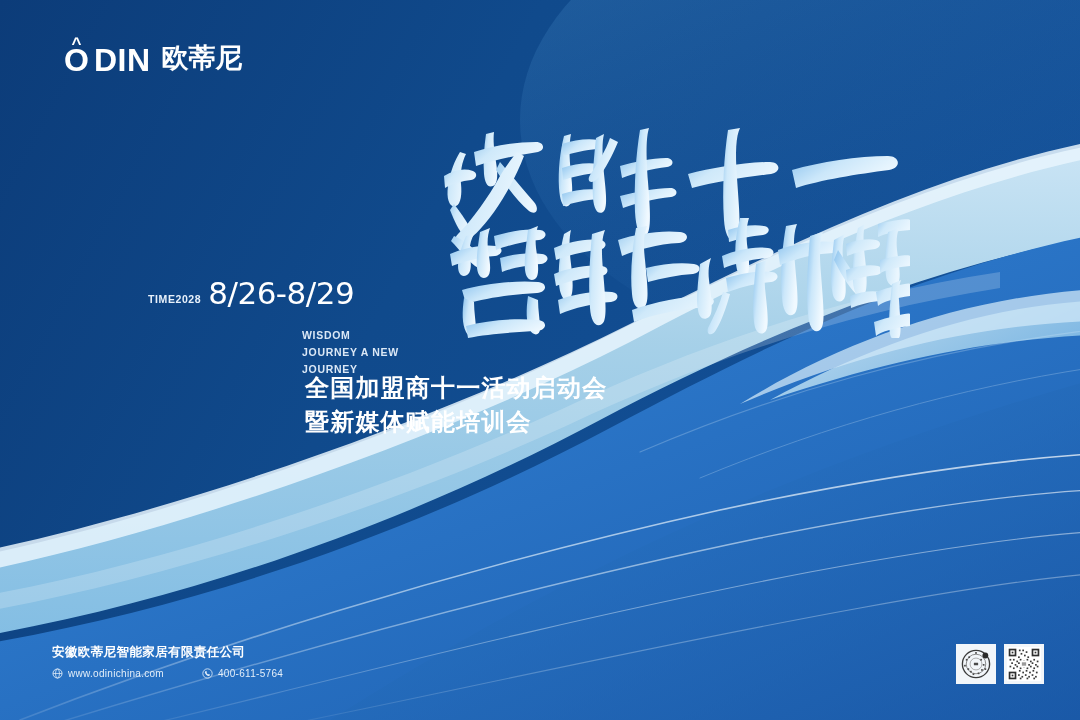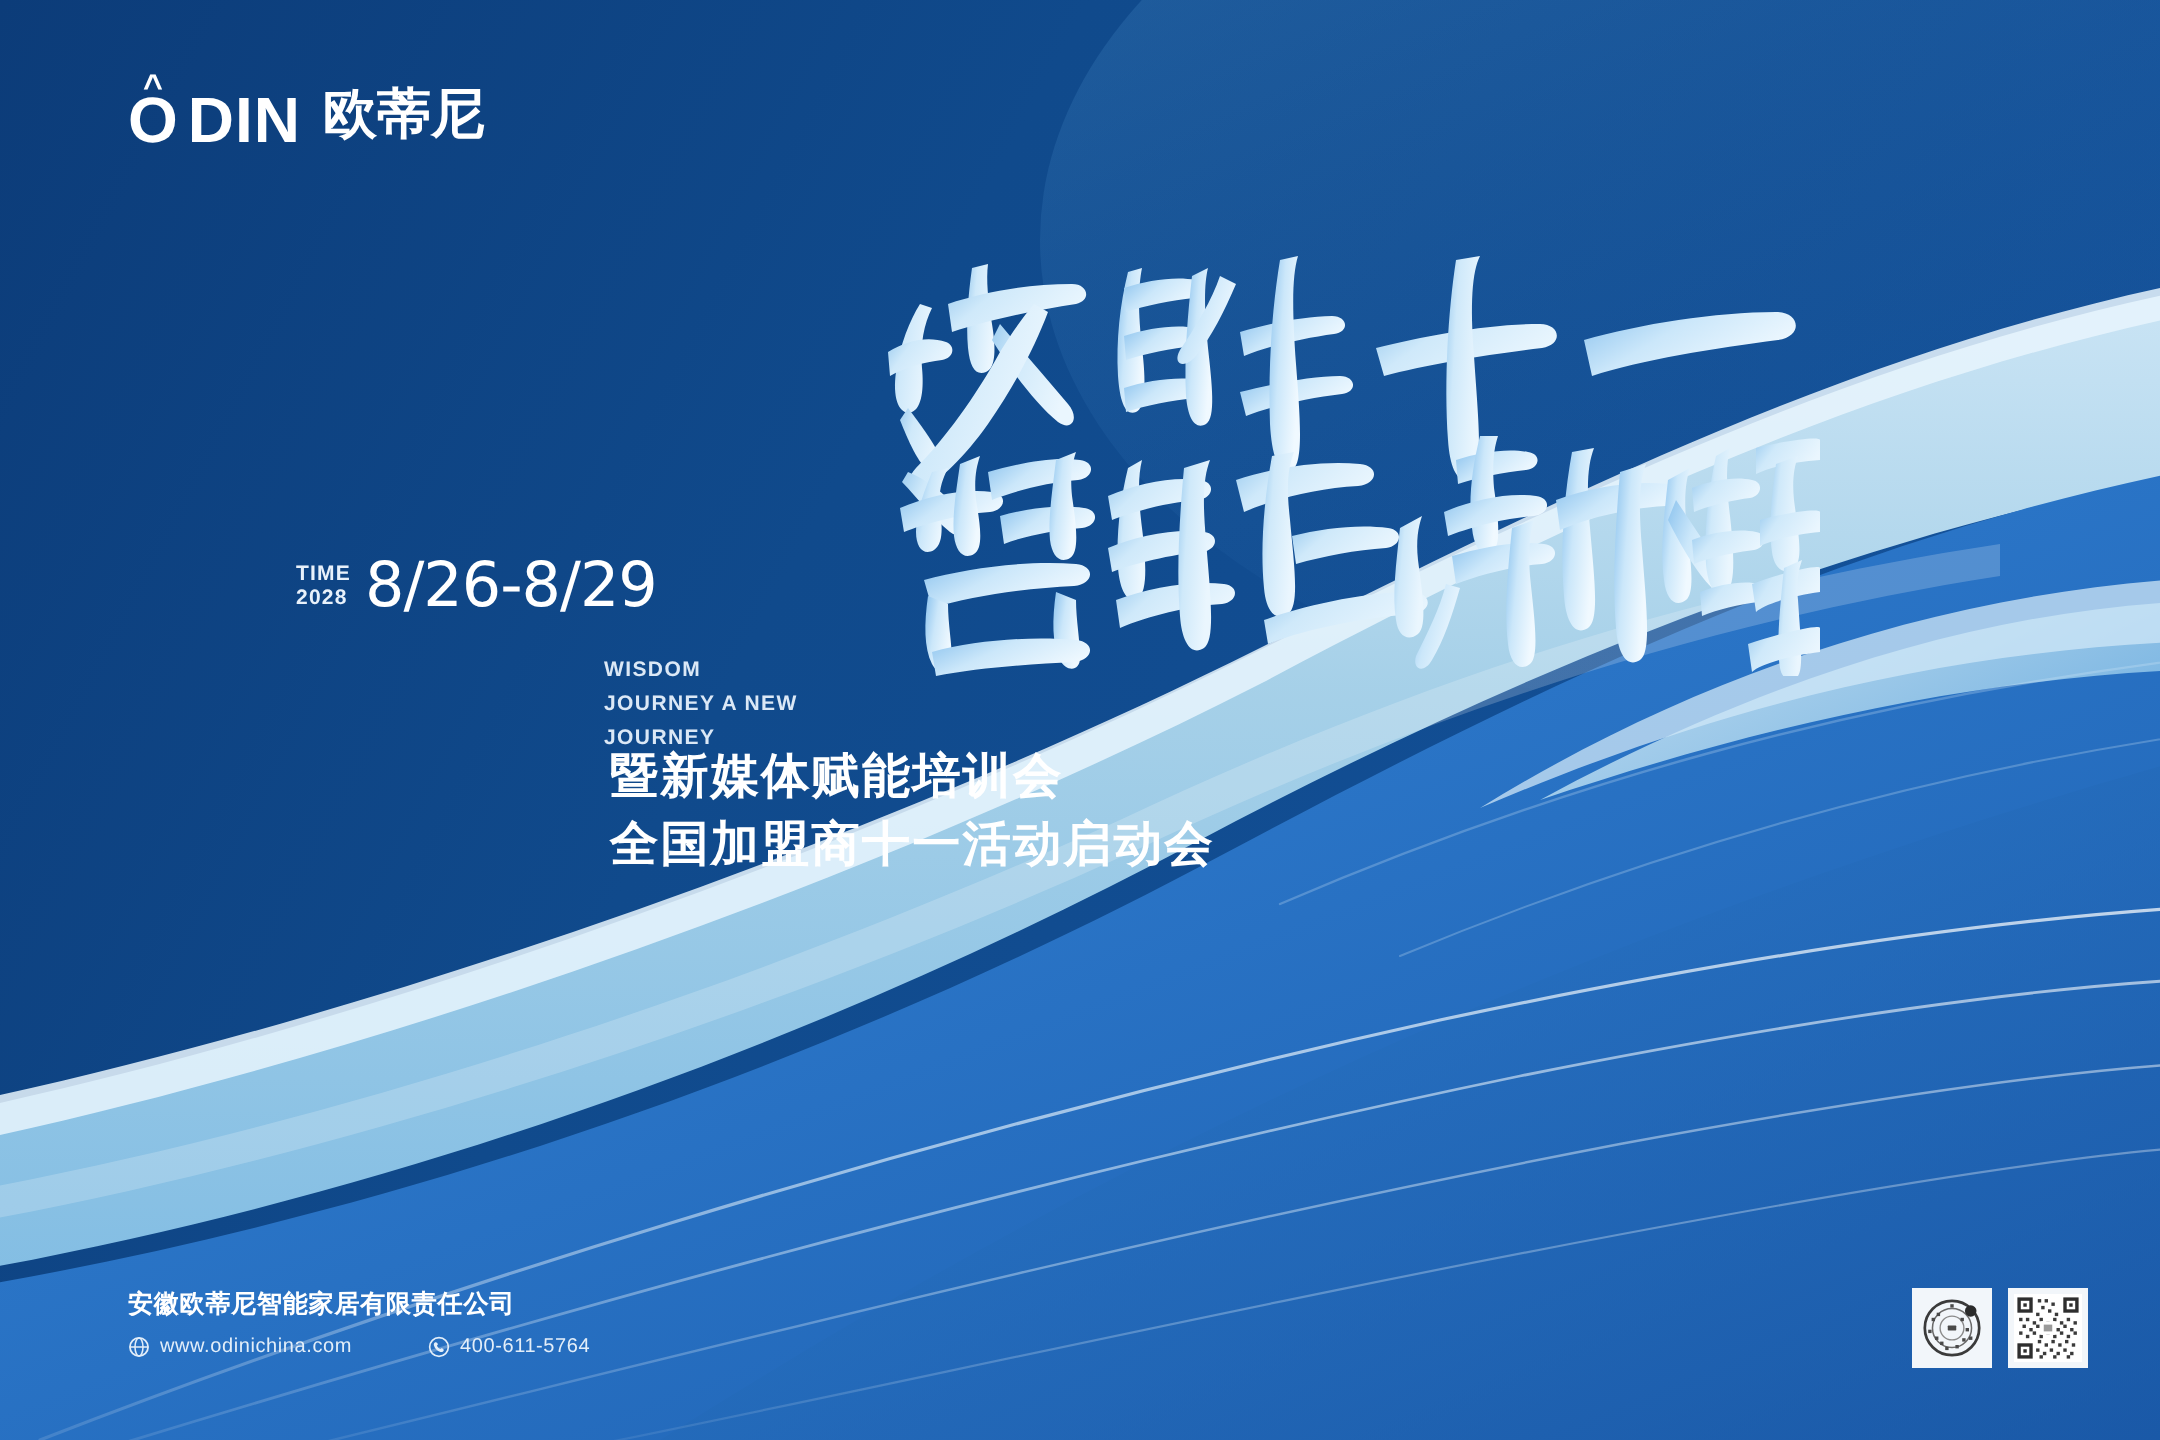--- a/index.html
+++ b/index.html
@@ -44,21 +44,21 @@
     z-index:8;
   }
   .calli { position:absolute; inset:0; }
 
   
   .date-row {
     position:absolute; left:148px; top:278px; z-index:9;
     display:flex; align-items:flex-end; gap:7px;
   }
   .time-stack {
-    display:flex; flex-direction:column; line-height:1.08;
+    display:flex; flex-direction:row; line-height:1.08;
     padding-bottom:4px;
   }
   .time-stack span {
     font-size:10.5px; font-weight:700; color:#e8f1fb; letter-spacing:0.6px;
   }
   .date-big {
     font-size:31px; font-weight:400; color:#ffffff; line-height:1;
     letter-spacing:-0.5px;
     font-family:"DejaVu Sans","Liberation Sans",sans-serif;
   }
@@ -78,21 +78,21 @@
     position:absolute; left:305px; top:371px; z-index:9;
     line-height:1.42;
     font-family:"DejaVu Sans","Liberation Sans",sans-serif;
   }
   .subtitle div {
     font-size:24px; font-weight:700; color:#ffffff; letter-spacing:1.2px;
   }
 
   
   .footer {
-    position:absolute; left:64px; top:644px; z-index:9;
+    position:absolute; left:52px; top:644px; z-index:9;
   }
   .footer-company {
     font-size:12.5px; font-weight:700; color:#ffffff; letter-spacing:0.4px;
     font-family:"DejaVu Sans","Liberation Sans",sans-serif;
     margin-bottom:7px;
   }
   .footer-contacts { display:flex; align-items:center; gap:38px; }
   .contact { display:flex; align-items:center; gap:5px; }
   .contact-txt {
     font-size:10px; color:#e3eef9; letter-spacing:0.3px; font-weight:400;
@@ -317,22 +317,22 @@
     <span class="date-big">8/26-8/29</span>
   </div>
 
   <div class="tagline">
     <div>WISDOM</div>
     <div>JOURNEY A NEW</div>
     <div>JOURNEY</div>
   </div>
 
   <div class="subtitle">
+    <div>全国加盟商十一活动启动会</div>
     <div>暨新媒体赋能培训会</div>
-    <div>全国加盟商十一活动启动会</div>
   </div>
 
   <div class="footer">
     <div class="footer-company">安徽欧蒂尼智能家居有限责任公司</div>
     <div class="footer-contacts">
       <div class="contact">
         <svg class="ico" viewBox="0 0 16 16">
           <circle cx="8" cy="8" r="6.6" fill="none" stroke="#e3eef9" stroke-width="1.3"></circle>
           <ellipse cx="8" cy="8" rx="2.9" ry="6.6" fill="none" stroke="#e3eef9" stroke-width="1.1"></ellipse>
           <path d="M1.6 8 H14.4" stroke="#e3eef9" stroke-width="1.1" fill="none"></path>

